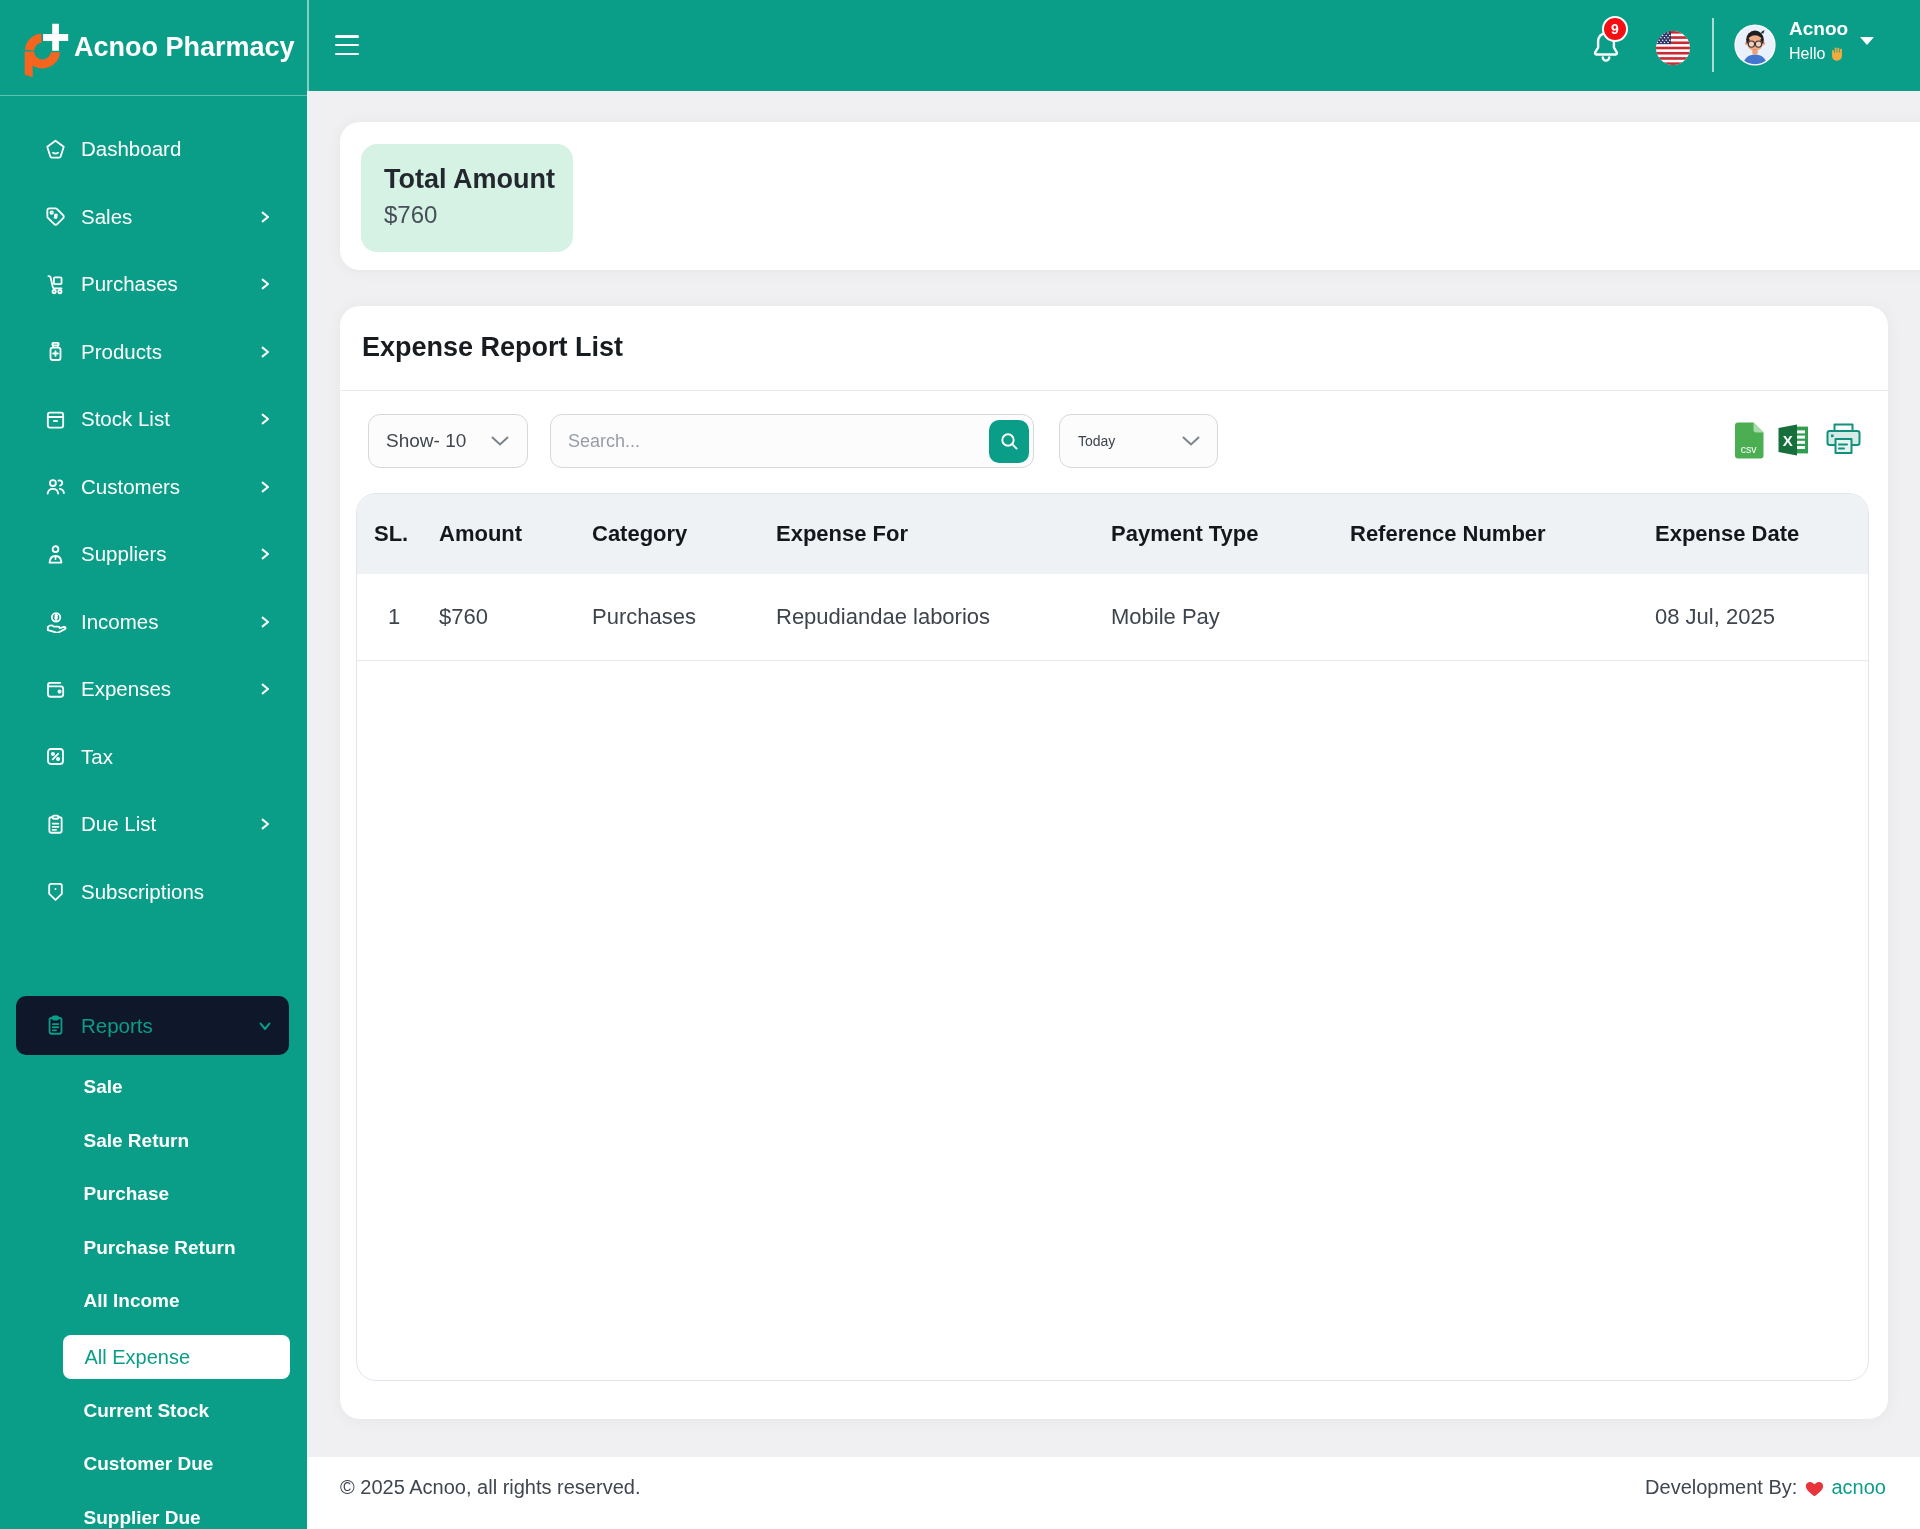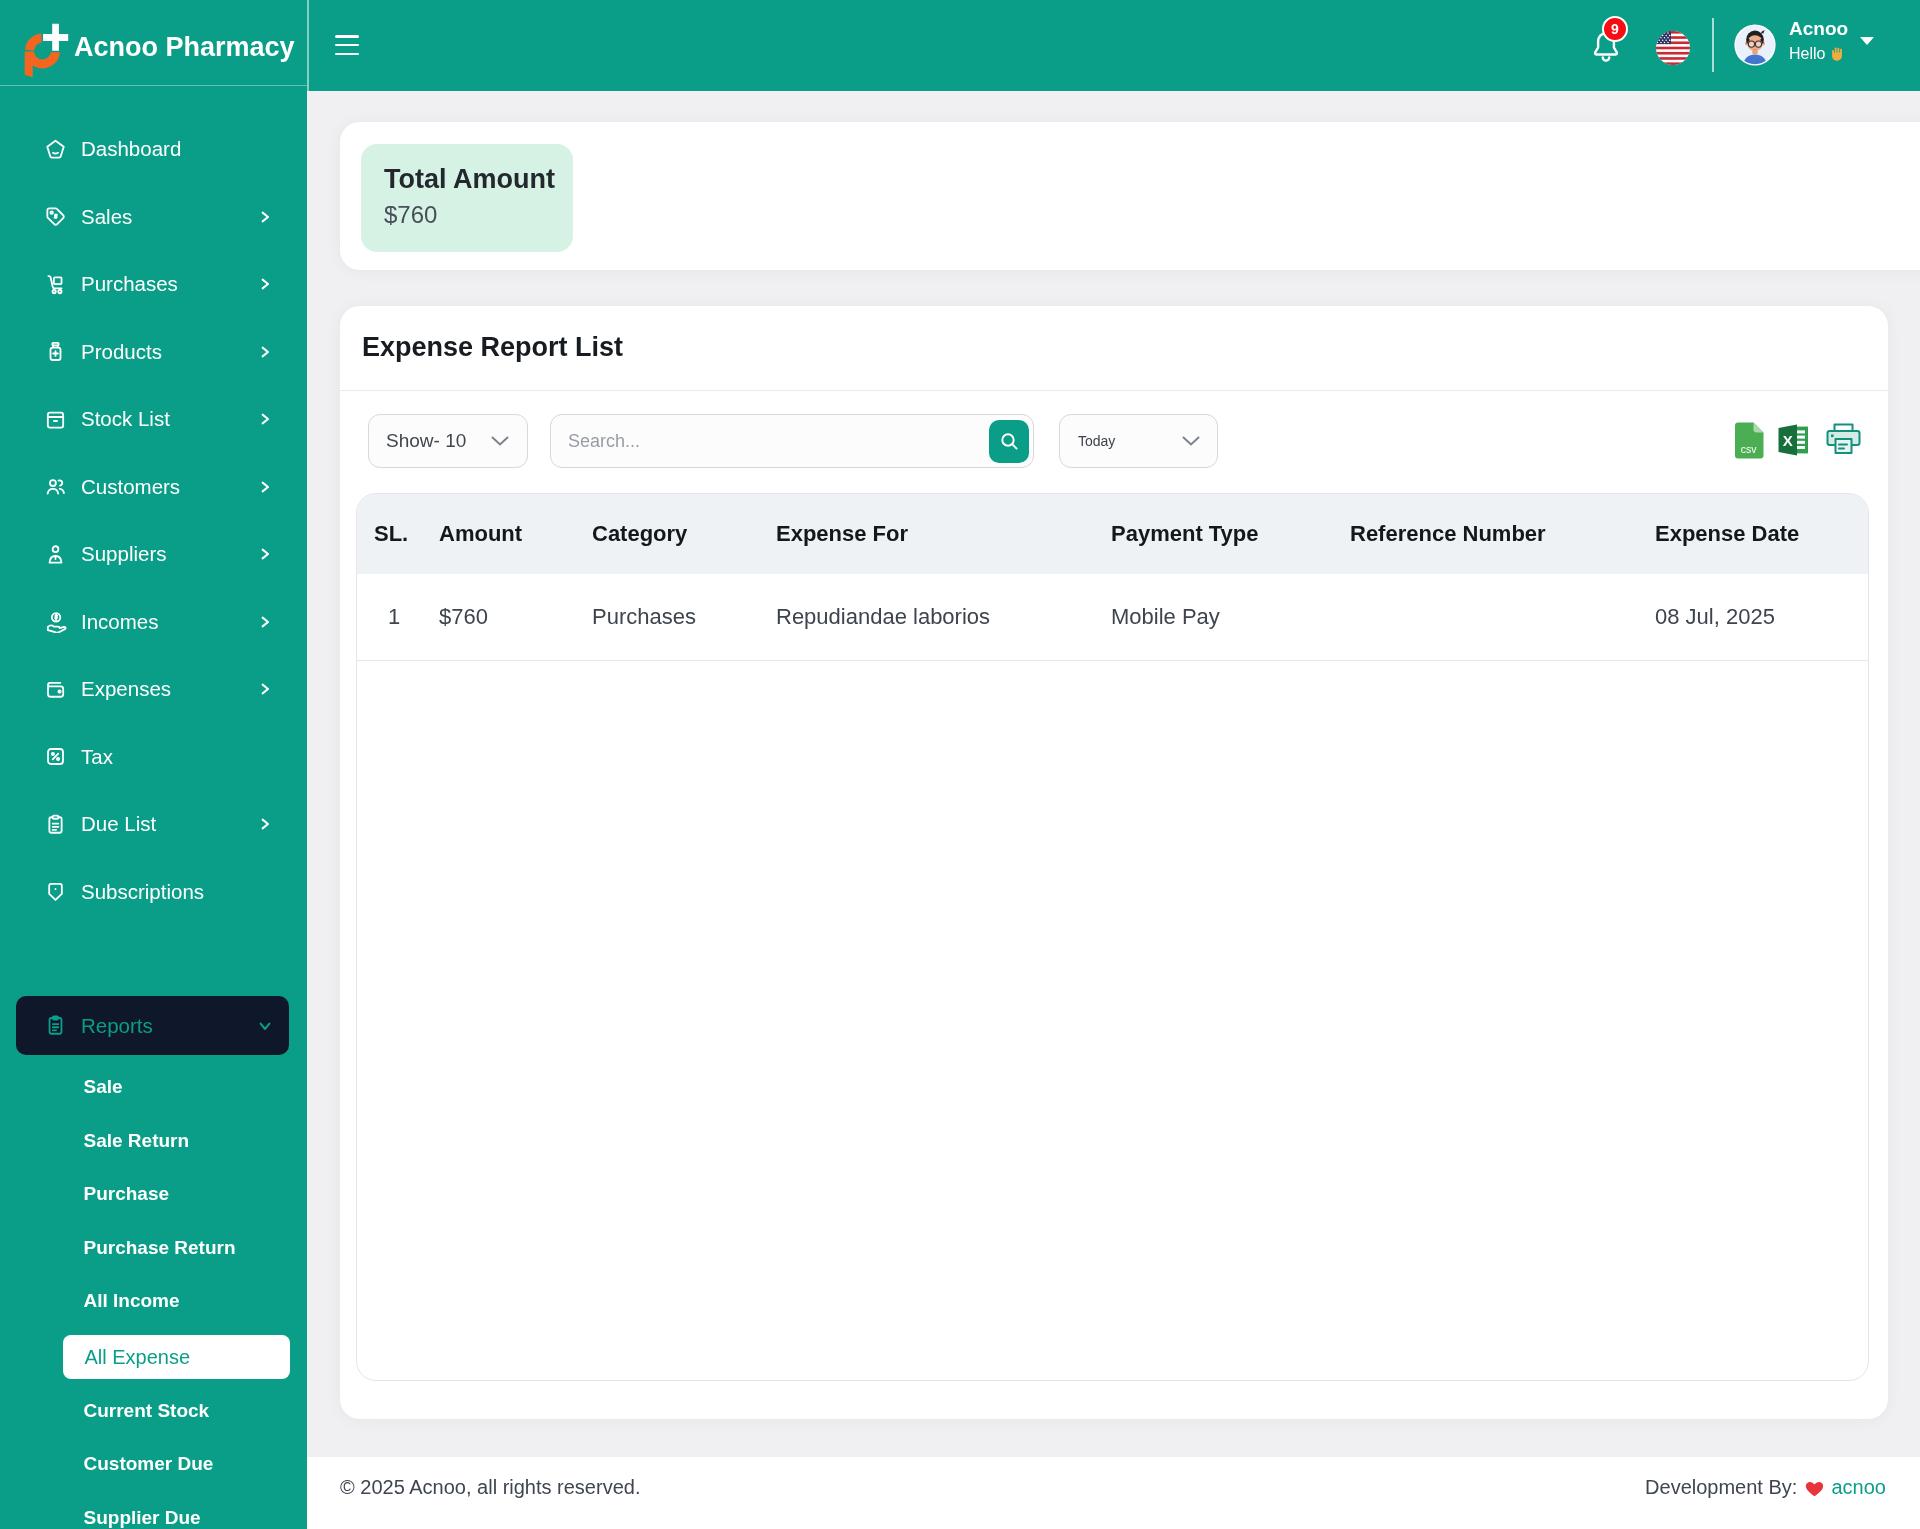--- a/index.html
+++ b/index.html
@@ -4,21 +4,21 @@
 <style>
 *{margin:0;padding:0;box-sizing:border-box}
 html,body{width:1920px;height:1529px}
 body{position:relative;font-family:"Liberation Sans",sans-serif;background:#f0f0f2;overflow:hidden}
 :root{--g:#0a9e89}
 #topbar{position:absolute;left:307px;top:0;width:1613px;height:91px;background:var(--g)}
 #topbar .vsep1{position:absolute;left:0;top:0;width:2px;height:91px;background:rgba(255,255,255,.5)}
 #burger{position:absolute;left:28px;top:35px;width:24px;height:20px}
 #burger i{position:absolute;left:0;width:24px;height:2.5px;background:#fff;border-radius:2px}
 #sidebar{position:absolute;left:0;top:0;width:307px;height:1529px;background:var(--g);z-index:5}
-#logo{position:absolute;left:0;top:0;width:307px;height:86px;border-bottom:1px solid rgba(255,255,255,.35)}
+#logo{position:absolute;left:0;top:0;width:307px;height:96px;border-bottom:1px solid rgba(255,255,255,.35)}
 #logotxt{position:absolute;left:74px;top:32px;color:#fff;font-size:27px;font-weight:bold;white-space:nowrap}
 .mi{position:absolute;left:0;width:307px;height:68px;color:#fff}
 .mi .ic{position:absolute;left:44px;top:50%;margin-top:-11.5px;width:23px;height:23px}
 .mi span{position:absolute;left:81px;top:50%;transform:translateY(-50%);font-size:20.5px;font-weight:500;white-space:nowrap}
 .mi .ch{position:absolute;left:258px;top:50%;margin-top:-7px;width:14px;height:14px}
 #reports{position:absolute;left:16px;top:996px;width:273px;height:59px;background:#0f172a;border-radius:10px;color:var(--g)}
 #reports .ic{position:absolute;left:28px;top:50%;margin-top:-11.5px;width:23px;height:23px}
 #reports span{position:absolute;left:65px;top:50%;transform:translateY(-50%);font-size:20.5px;font-weight:500}
 #reports .ch{position:absolute;left:242px;top:50%;margin-top:-7px;width:14px;height:14px}
 .smi{position:absolute;left:83.5px;color:#fff;font-size:19px;font-weight:700;transform:translateY(-50%);white-space:nowrap}

